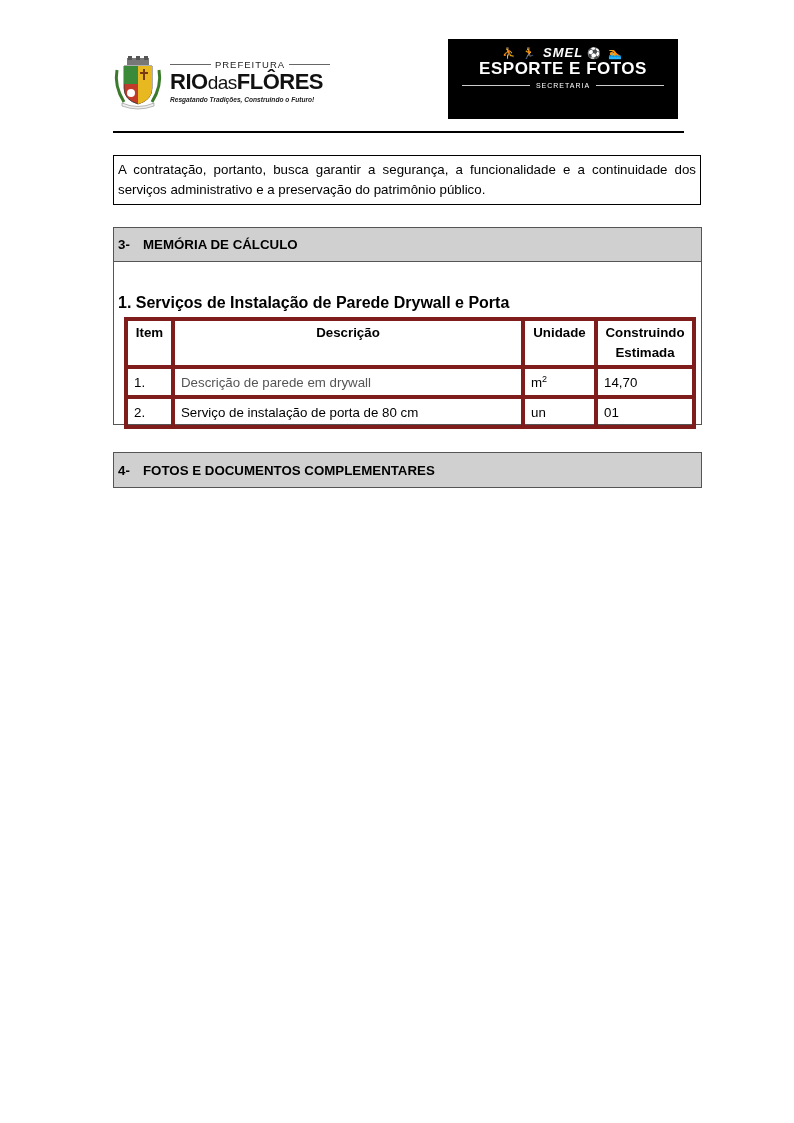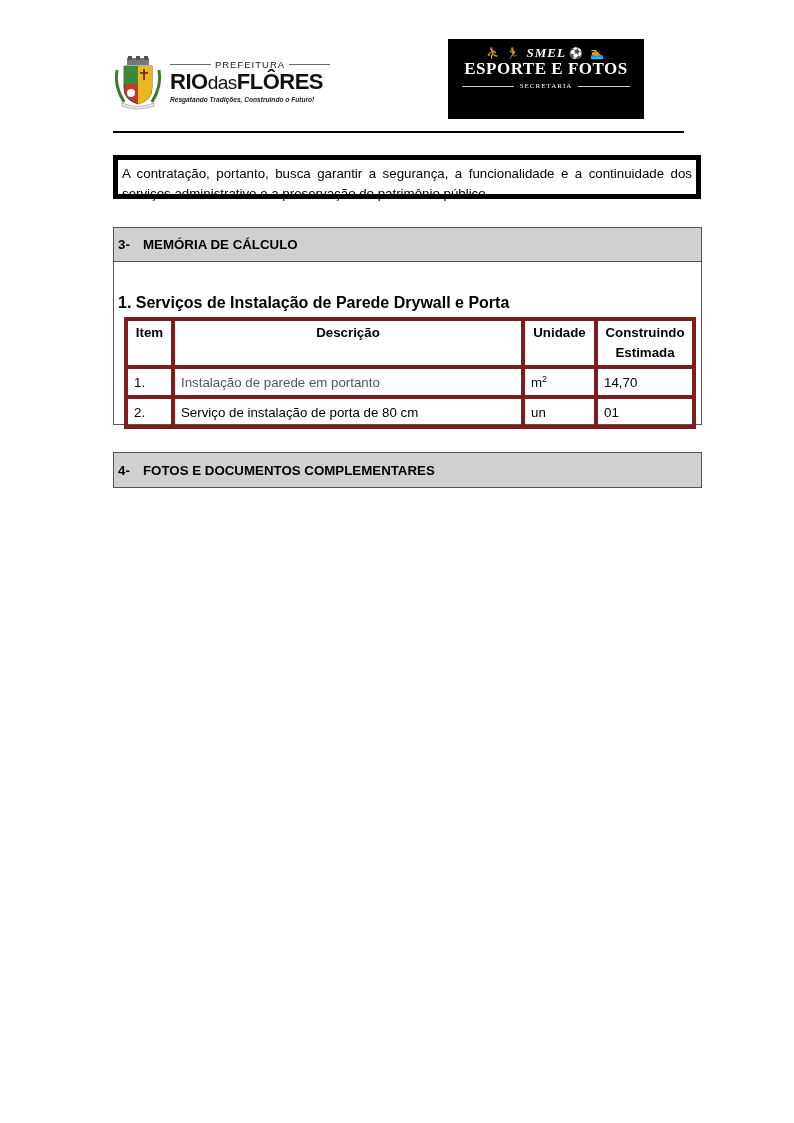--- a/index.html
+++ b/index.html
@@ -8,31 +8,31 @@
   
   .logo-left { position: absolute; left: 112px; top: 56px; width: 215px; height: 56px; }
   .crest { position: absolute; left: 0; top: 0; width: 52px; height: 54px; }
   .brand { position: absolute; left: 58px; top: 2px; width: 160px; }
   .brand-top { display: flex; align-items: center; gap: 4px; font-size: 9.5px; letter-spacing: 1px; color: #222; height: 12px; }
   .brand-top .rule { flex: 1; height: 1px; background: #666; }
   .brand-main { font-weight: bold; font-size: 22px; letter-spacing: -0.5px; line-height: 24px; color: #111; white-space: nowrap; }
   .brand-main .das { font-weight: normal; font-size: 19px; }
   .brand-sub { font-size: 6.6px; font-style: italic; font-weight: bold; color: #222; white-space: nowrap; margin-top: 1px; }
 
-  .logo-right { position: absolute; left: 448px; top: 39px; width: 196px; height: 80px; background: #000; color: #fff; font-family: Liberation Serif, serif; }
+  .logo-right { position: absolute; left: 448px; top: 39px; width: 230px; height: 80px; background: #000; color: #fff; }
   .lr-top { position: absolute; left: 0; right: 0; top: 6px; text-align: center; font-size: 13px; font-weight: bold; font-style: italic; letter-spacing: 1px; white-space: nowrap; }
   .lr-top .sp { font-size: 11px; font-style: normal; letter-spacing: 2px; }
   .lr-main { position: absolute; left: 0; right: 0; top: 20px; text-align: center; font-size: 17px; font-weight: bold; letter-spacing: 0.5px; white-space: nowrap; }
   .lr-sub { position: absolute; left: 14px; right: 14px; top: 43px; display: flex; align-items: center; gap: 6px; font-size: 7px; letter-spacing: 1px; white-space: nowrap; }
   .lr-sub .rule { flex: 1; height: 1px; background: #ccc; }
 
   .header-rule { position: absolute; left: 113px; top: 131px; width: 571px; height: 2px; background: #000; }
 
   
-  .intro-box { position: absolute; left: 113px; top: 155px; width: 588px; height: 44px; border: 5px solid #000000; box-sizing: border-box; padding: 4px 4px 0 4px; font-size: 13.3px; line-height: 20px; text-align: justify; }
+  .intro-box { position: absolute; left: 113px; top: 155px; width: 588px; height: 50px; border: 1px solid #000000; box-sizing: border-box; padding: 4px 4px 0 4px; font-size: 13.3px; line-height: 20px; text-align: justify; }
 
   .section { position: absolute; left: 113px; width: 589px; border: 1px solid #555; box-sizing: border-box; }
   .section-header { background: #d0d0d0; height: 34px; border-bottom: 1px solid #555; box-sizing: border-box; display: flex; align-items: center; padding-left: 4px; font-weight: bold; font-size: 13.3px; }
   .section-header .num { display: inline-block; width: 25px; }
 
   .sec3 { top: 227px; height: 198px; }
   .subhead { position: absolute; left: 4px; top: 66px; font-weight: bold; font-size: 16px; }
 
   table.calc { position: absolute; left: 10px; top: 89px; border-collapse: collapse; font-size: 13.3px; }
   table.calc th, table.calc td { border: 4px solid #7f1d1d; padding: 0 6px; }
@@ -116,21 +116,21 @@
         <th class="c-unit">Unidade</th>
         <th class="c-qty">
           <span>Construindo</span><br>
           <span>Estimada</span>
         </th>
       </tr>
     </thead>
     <tbody>
       <tr>
         <td>1.</td>
-        <td class="desc1">Instalação de parede em portanto</td>
+        <td class="desc1">Descrição de parede em drywall</td>
         <td><span>m</span><sup>2</sup></td>
         <td>14,70</td>
       </tr>
       <tr>
         <td>2.</td>
         <td>Serviço de instalação de porta de 80 cm</td>
         <td><span>un</span></td>
         <td>01</td>
       </tr>
     </tbody>

